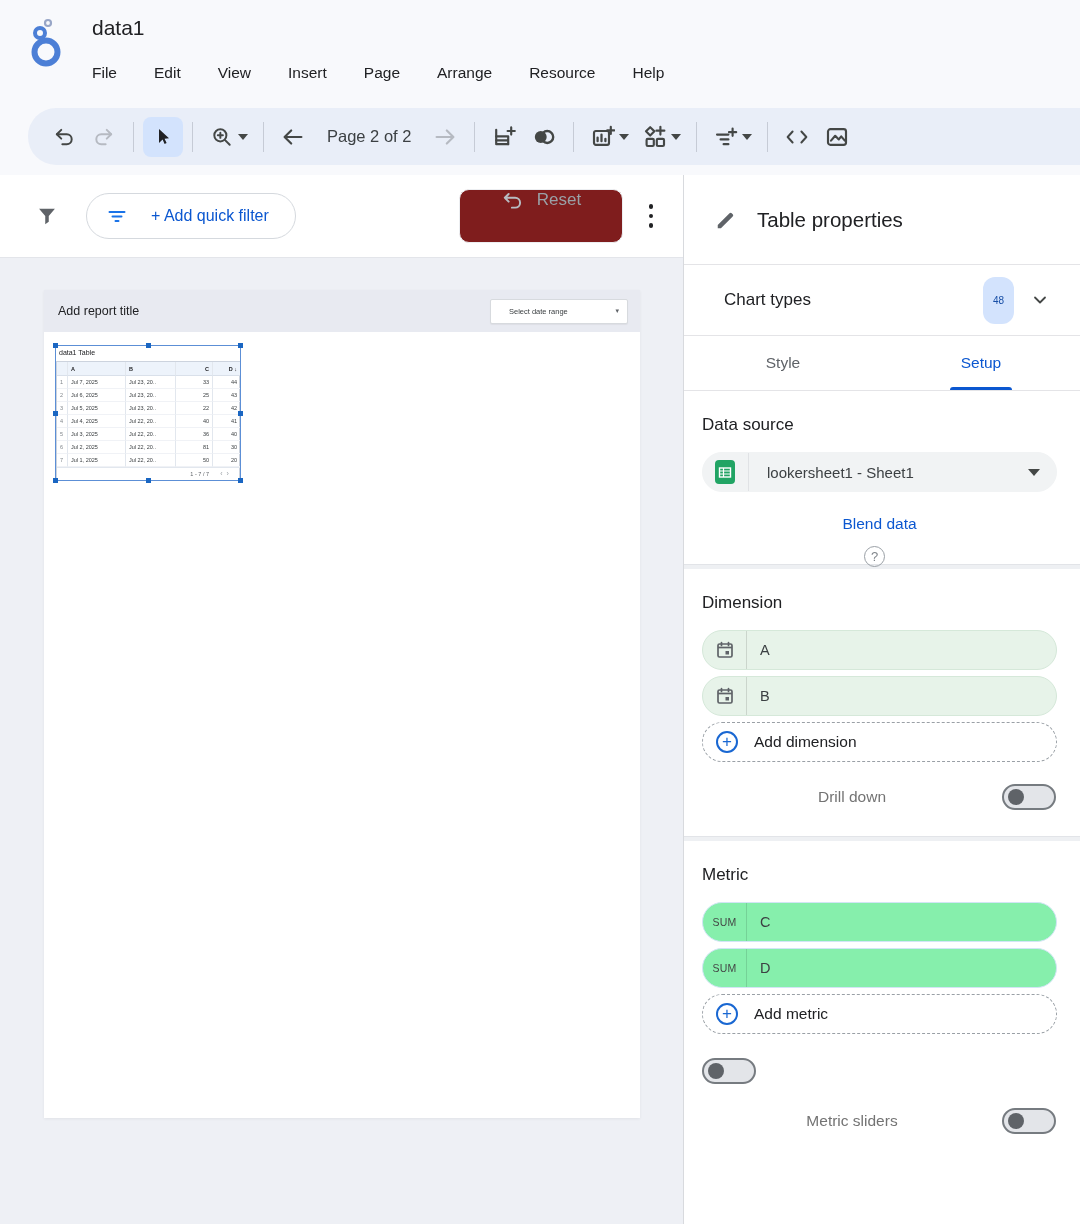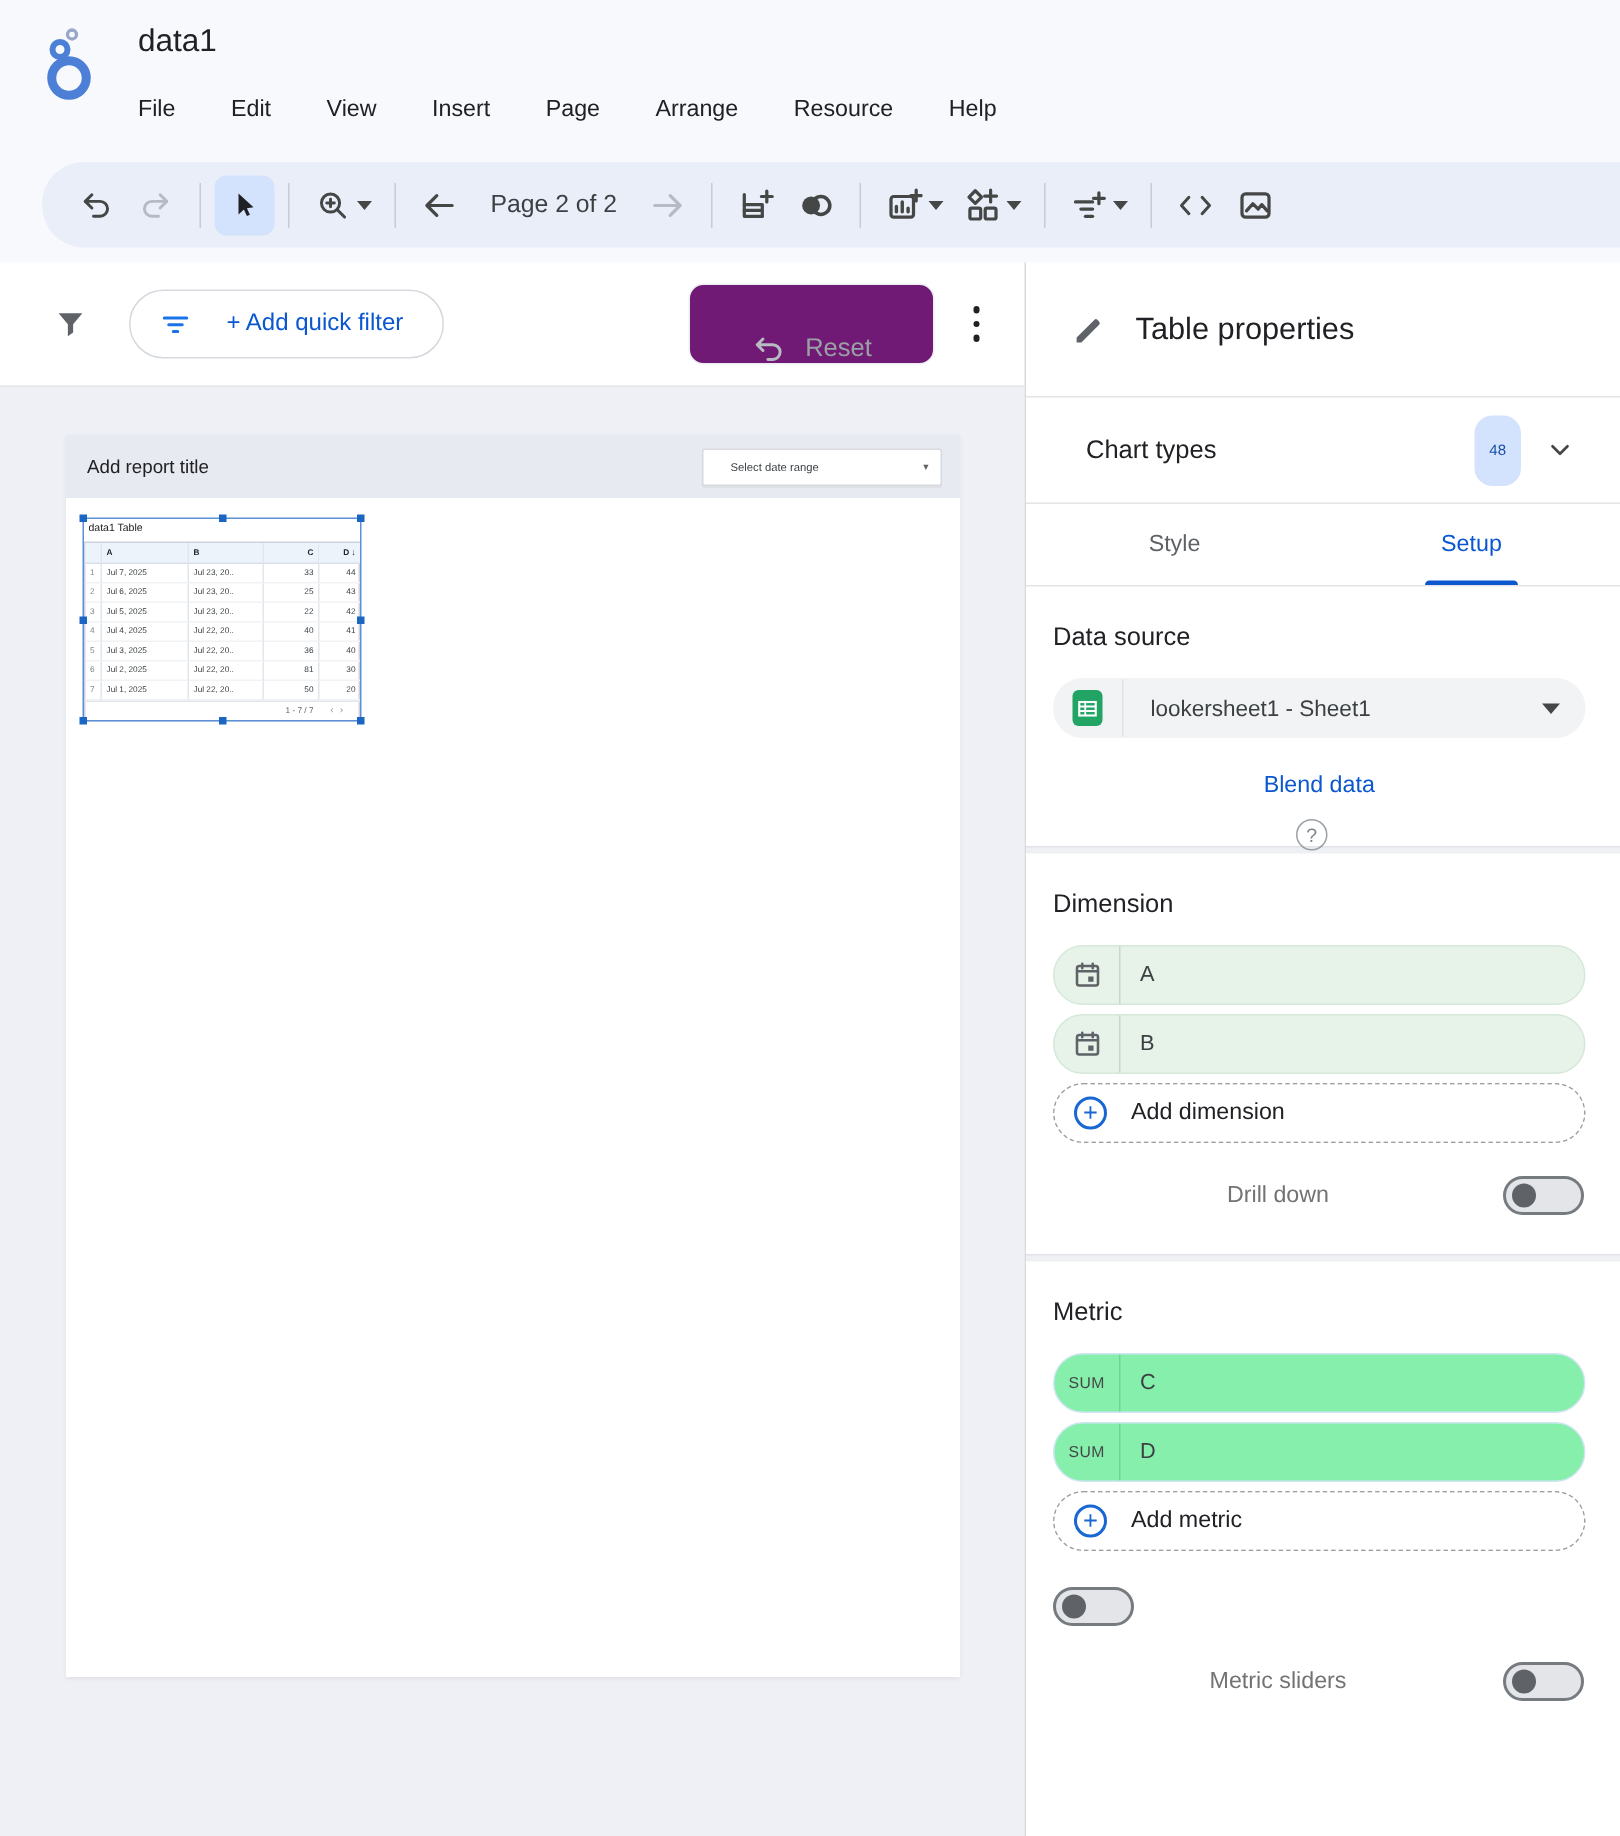--- a/index.html
+++ b/index.html
@@ -27,33 +27,33 @@
   .tb-icon { stroke:#444746; fill:none; stroke-width:1.8; stroke-linecap:round; stroke-linejoin:round; }
   .tb-icon.disabled { stroke:#b6bac2; }
 
   
   .filterbar { position:absolute; left:0; top:175px; width:683px; height:83px; background:#fff;
                border-bottom:1px solid #e3e5ea; display:flex; align-items:center; }
   .quickfilter { height:46px; border:1px solid #d5d9de; border-radius:24px; background:#fff;
                  display:flex; align-items:center; gap:24px; padding:0 26px 0 20px; margin-left:28px; cursor:pointer; }
   .quickfilter span { font-size:16px; font-weight:500; color:#0b57d0; }
   .reset-btn { margin-left:auto; width:164px; height:54px; border:1px solid #eceef1; border-radius:10px;
-               background:#701a75; display:flex; align-items:flex-end; justify-content:center; gap:12px; cursor:default; }
+               background:#7f1d1d; display:flex; align-items:flex-start; justify-content:center; gap:12px; cursor:default; }
   .reset-btn span { font-size:17px; color:#9aa0a6; }
   .kebab { width:36px; height:44px; margin:0 14px 0 10px; display:flex; flex-direction:column;
            align-items:center; justify-content:center; gap:5px; cursor:pointer; }
   .kebab i { width:4.5px; height:4.5px; border-radius:50%; background:#202124; }
 
   
   .canvas { position:absolute; left:0; top:258px; width:683px; height:966px; background:#eef0f5; }
   .page { position:absolute; left:44px; top:32px; width:596px; height:828px; background:#fff;
           box-shadow:0 1px 3px rgba(0,0,0,.06); }
   .page-band { height:42px; background:#e8eaf1; display:flex; align-items:center; }
   .band-title { font-size:12.5px; color:#202124; margin-left:14px; }
-  .daterange { margin-left:auto; margin-right:12px; width:160px; height:25px; background:#fff;
+  .daterange { margin-left:auto; margin-right:12px; width:138px; height:25px; background:#fff;
                border:1px solid #d7dade; border-radius:2px; display:flex; align-items:center;
                box-shadow:0 1px 1px rgba(0,0,0,.05); cursor:pointer;justify-content:flex-end; }
   .daterange span { font-size:7.5px; color:#3c4043; margin-left:18px; }
   .daterange b { margin-left:auto; margin-right:8px; font-size:7px; color:#5f6368; font-weight:400; }
 
   
   .chart { position:absolute; left:12px; top:56px; width:184px; height:134px; background:#fff; cursor:move; }
   .chart-sel { position:absolute; inset:-1px; border:1.5px solid #5c8fd6; pointer-events:none; }
   .handle { position:absolute; width:5px; height:5px; background:#1a66c2; }
   .chart-title { height:15px; font-size:7px; color:#202124; padding:3px 0 0 3px; }

